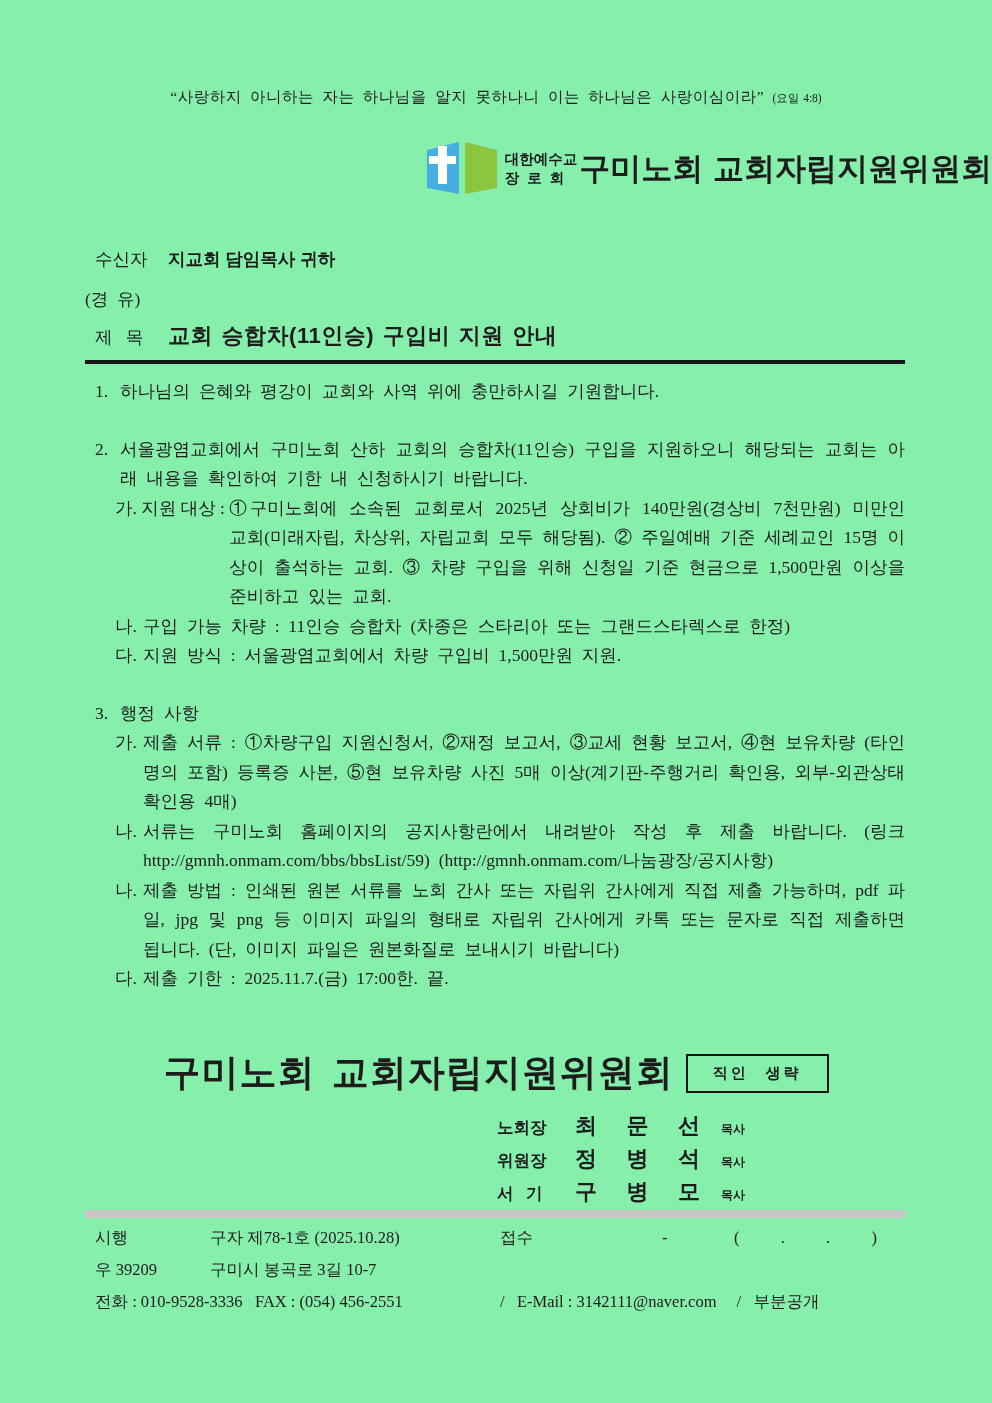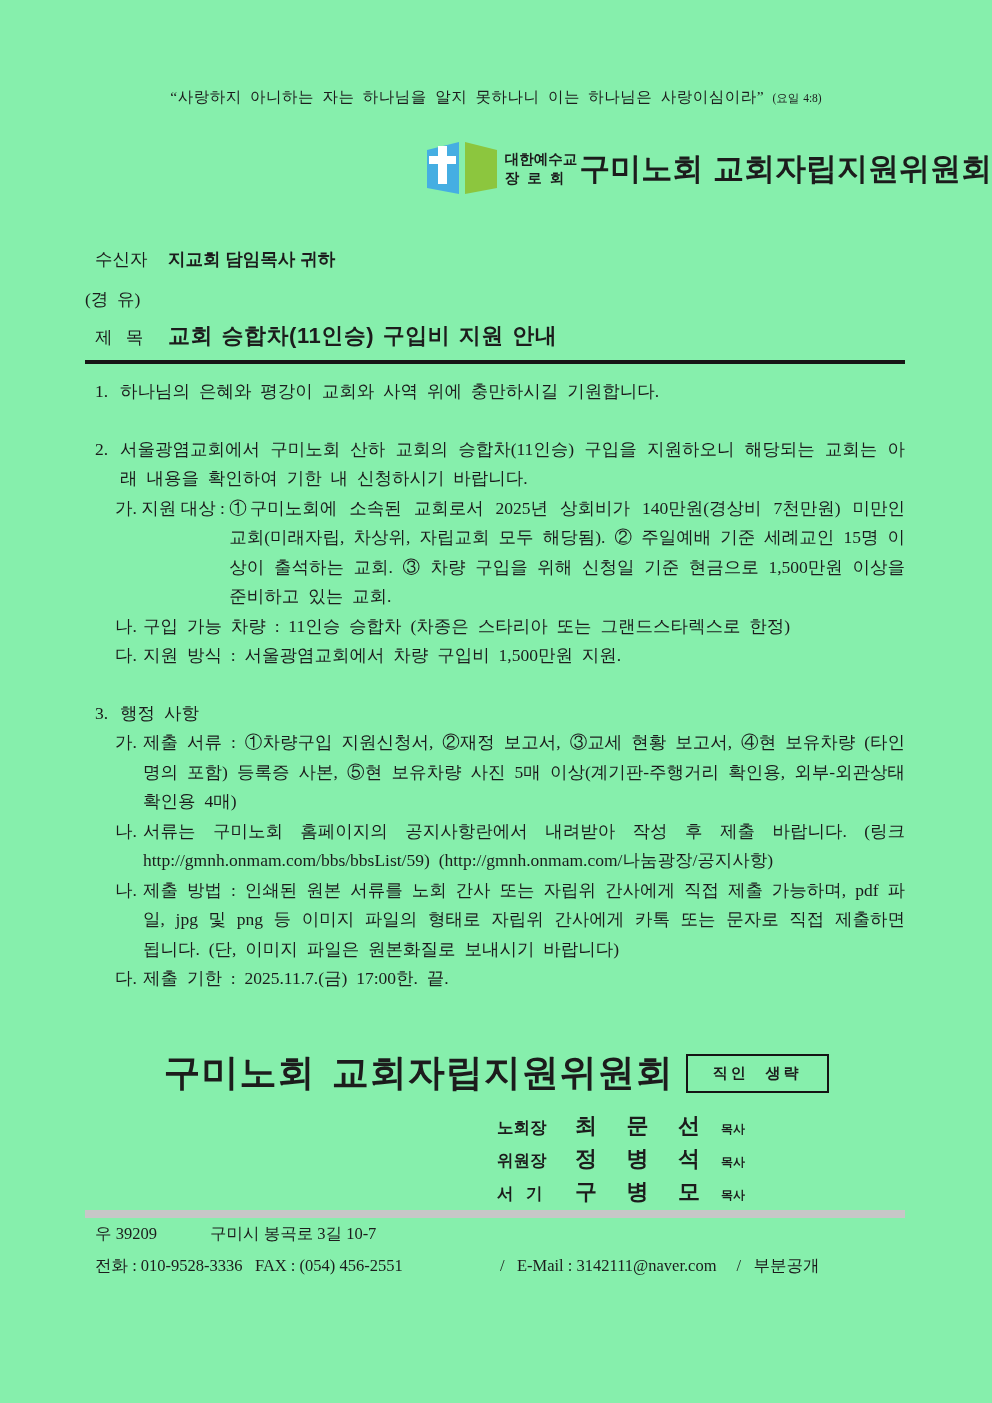--- a/index.html
+++ b/index.html
@@ -225,20 +225,27 @@
       <div class="officer-row">
         <span class="o-role">서   기</span>
         <span class="o-name">구 병 모</span>
         <span class="o-title">목사</span>
       </div>
     </div>
   </div>
 
   <div class="footer">
     <div class="bar"></div>
+    <div class="f-row f-row1">
+      <span class="c1">시행</span>
+      <span class="c2">구자 제78-1호 (2025.10.28)</span>
+      <span class="c3">접수</span>
+      <span class="dash">-</span>
+      <span class="paren pre">(          .          .          )</span>
+    </div>
     <div class="f-row">
       <span class="c1">우 39209</span>
       <span class="c2">구미시 봉곡로 3길 10-7</span>
     </div>
     <div class="f-row">
       <span class="w1 pre">전화 : 010-9528-3336   FAX : (054) 456-2551</span>
       <span class="pre">/   E-Mail : 3142111@naver.com</span>
       <span class="pre gap20">/   부분공개</span>
     </div>
   </div>

